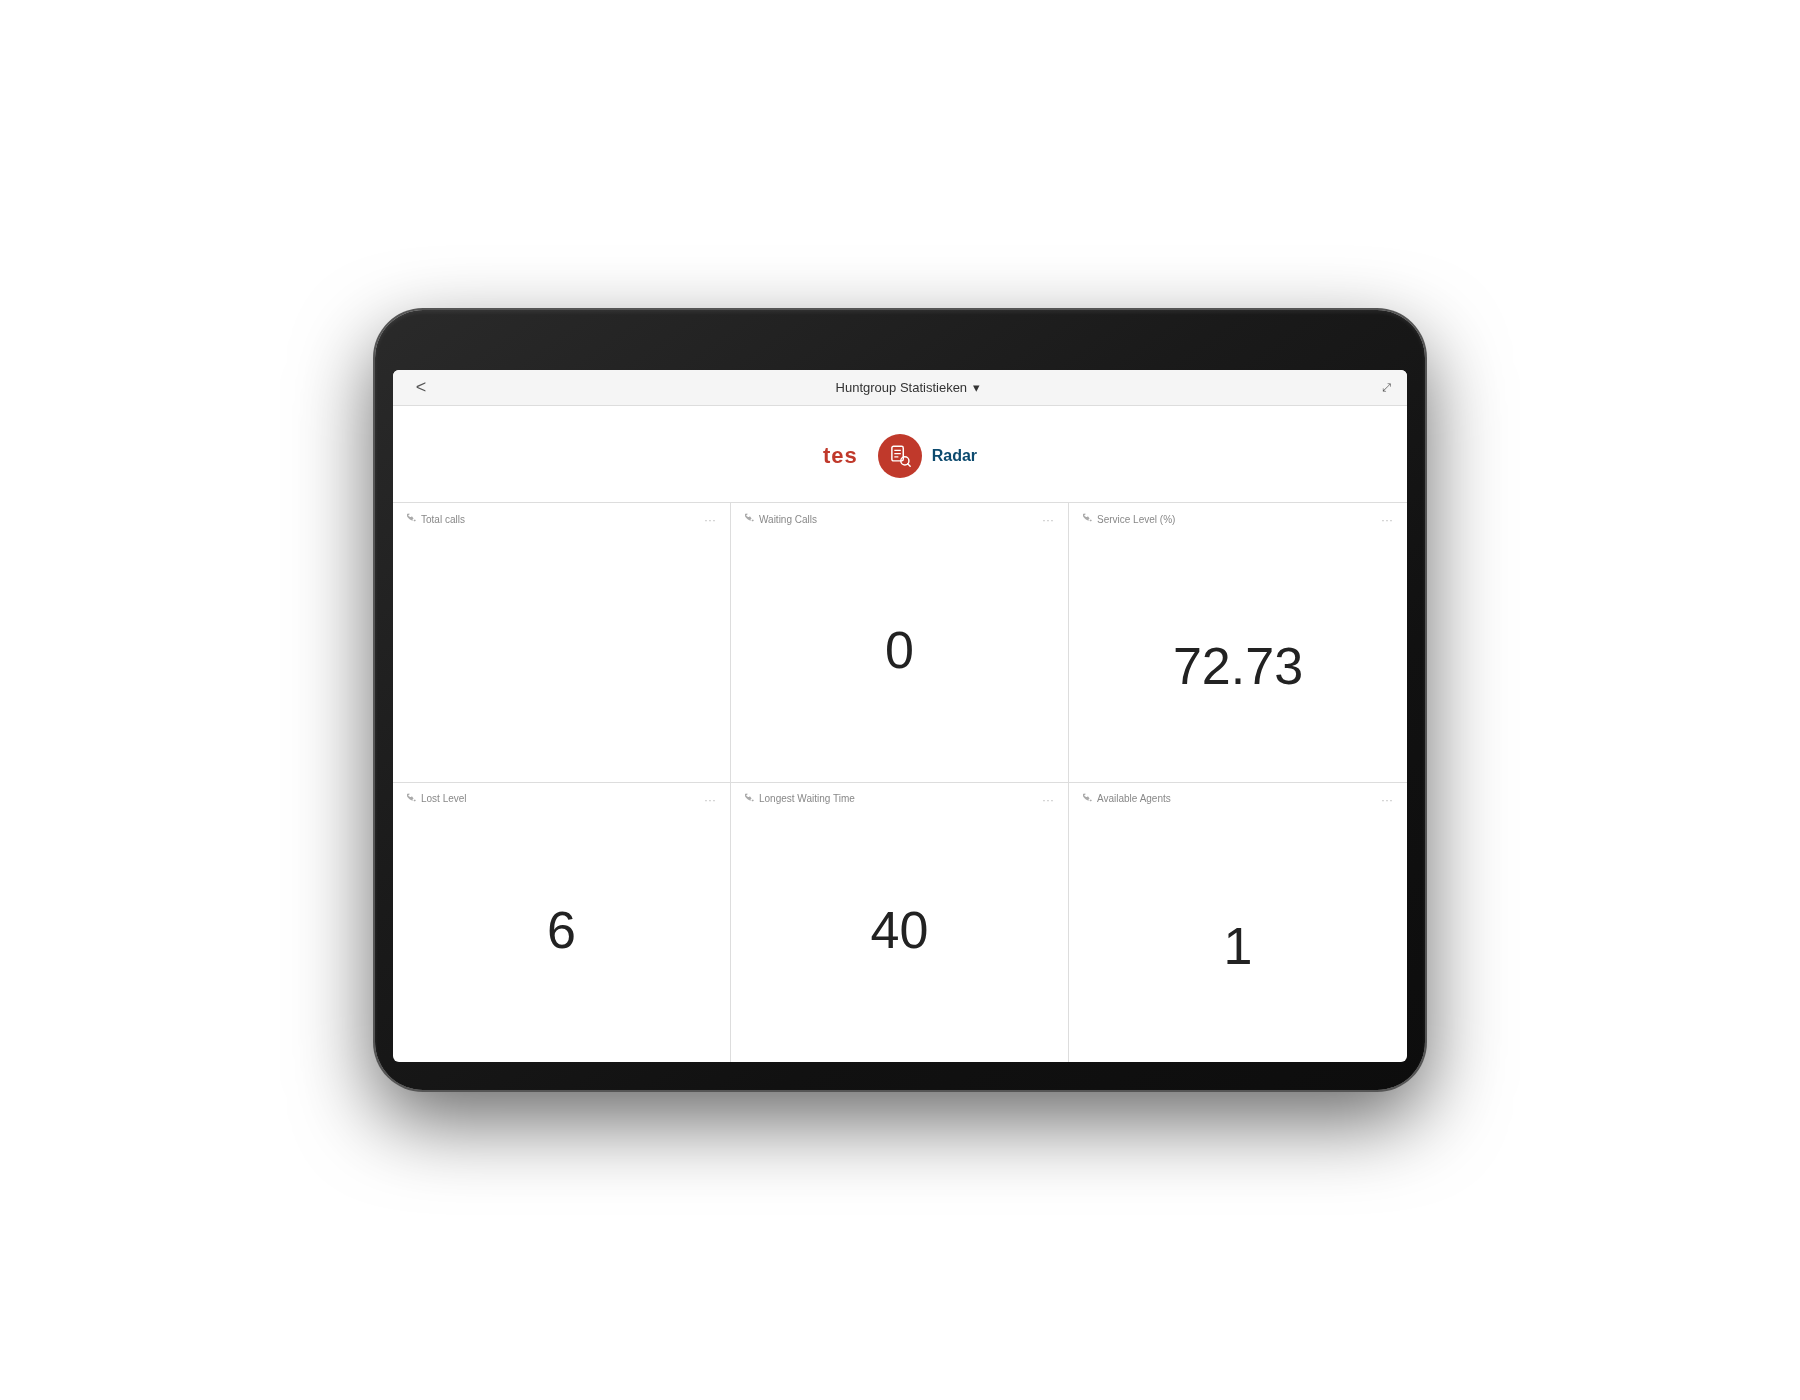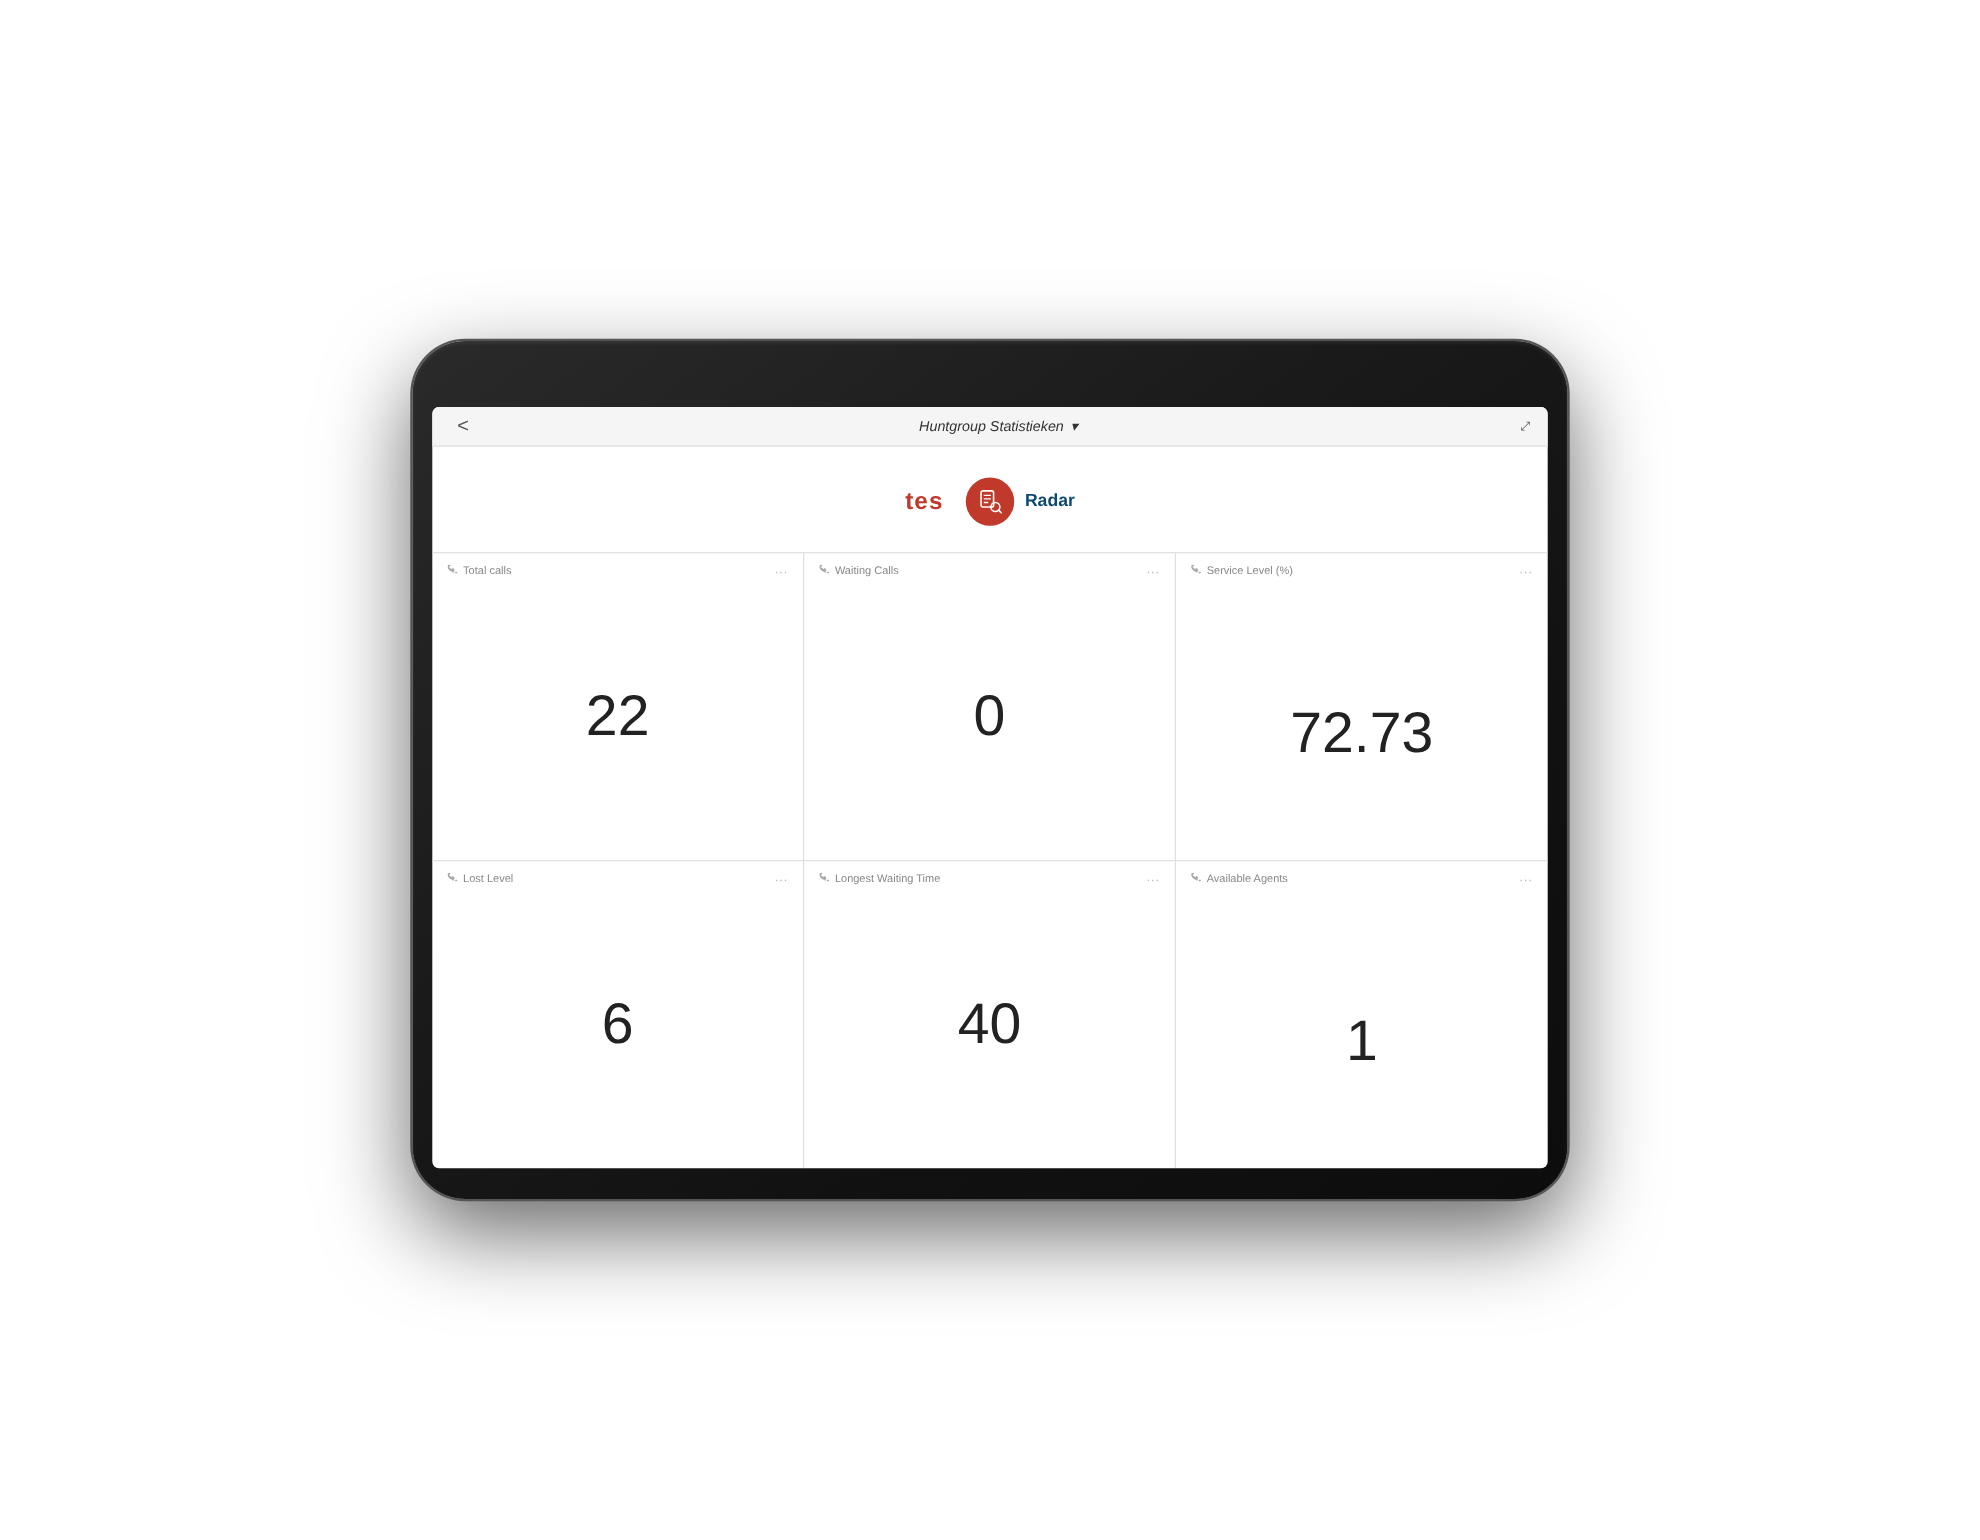--- a/index.html
+++ b/index.html
@@ -78,21 +78,20 @@
       text-align: center;
     }
 
     .nav-title {
       display: flex;
       align-items: center;
       gap: 6px;
       font-size: 13px;
       color: #333;
       font-weight: 500;
-      font-style: italic;
     }
 
     .nav-expand {
       font-size: 11px;
       color: #555;
       cursor: pointer;
     }
 
     
     .logo-section {
@@ -240,21 +239,20 @@
       <div class="stat-cell">
       <div class="stat-label-row">
         <span class="stat-icon">
           <svg width="10" height="10" viewBox="0 0 12 12" fill="none" xmlns="http://www.w3.org/2000/svg">
             <path d="M10.5 8.5c0 .2-.04.4-.13.6s-.2.38-.35.52c-.25.27-.53.4-.83.4-.1 0-.2-.01-.3-.04-.1-.03-.2-.07-.3-.13L7.1 8.7c-.13-.07-.24-.17-.32-.29-.08-.12-.12-.25-.12-.38 0-.16.05-.32.14-.46.09-.14.22-.28.38-.4l.5-.4c.08-.06.12-.14.12-.23 0-.06-.02-.12-.05-.18L6.1 4.14c-.06-.13-.15-.2-.25-.2-.09 0-.17.04-.24.11l-.4.4c-.14.14-.3.26-.47.34-.17.08-.34.12-.51.12-.2 0-.38-.05-.54-.14L1.9 3.47C1.7 3.36 1.6 3.22 1.6 3.05c0-.1.04-.2.11-.29.07-.09.17-.17.28-.25l.5-.38c.15-.12.28-.25.37-.4.09-.15.14-.31.14-.47 0-.13-.04-.26-.12-.38-.08-.12-.19-.22-.33-.3L1.22.88C1.1.81.98.78.87.78.57.78.3.9.05 1.18-.1 1.32-.2 1.5-.28 1.7-.37 1.9-.41 2.1-.41 2.3c0 .55.15 1.13.45 1.73.3.6.72 1.2 1.27 1.78.55.58 1.16 1.12 1.82 1.6.66.48 1.35.87 2.06 1.17.71.3 1.4.45 2.07.45.2 0 .4-.04.6-.12.2-.08.38-.18.53-.3.14-.12.25-.26.33-.41.08-.15.12-.3.12-.45z" fill="#aaa"></path>
           </svg>
         </span>
         <span class="stat-label">Total calls</span>
       </div>
       <span class="stat-more">···</span>
-      <div class="stat-value">22</div>
     </div>
           <div class="stat-cell">
       <div class="stat-label-row">
         <span class="stat-icon">
           <svg width="10" height="10" viewBox="0 0 12 12" fill="none" xmlns="http://www.w3.org/2000/svg">
             <path d="M10.5 8.5c0 .2-.04.4-.13.6s-.2.38-.35.52c-.25.27-.53.4-.83.4-.1 0-.2-.01-.3-.04-.1-.03-.2-.07-.3-.13L7.1 8.7c-.13-.07-.24-.17-.32-.29-.08-.12-.12-.25-.12-.38 0-.16.05-.32.14-.46.09-.14.22-.28.38-.4l.5-.4c.08-.06.12-.14.12-.23 0-.06-.02-.12-.05-.18L6.1 4.14c-.06-.13-.15-.2-.25-.2-.09 0-.17.04-.24.11l-.4.4c-.14.14-.3.26-.47.34-.17.08-.34.12-.51.12-.2 0-.38-.05-.54-.14L1.9 3.47C1.7 3.36 1.6 3.22 1.6 3.05c0-.1.04-.2.11-.29.07-.09.17-.17.28-.25l.5-.38c.15-.12.28-.25.37-.4.09-.15.14-.31.14-.47 0-.13-.04-.26-.12-.38-.08-.12-.19-.22-.33-.3L1.22.88C1.1.81.98.78.87.78.57.78.3.9.05 1.18-.1 1.32-.2 1.5-.28 1.7-.37 1.9-.41 2.1-.41 2.3c0 .55.15 1.13.45 1.73.3.6.72 1.2 1.27 1.78.55.58 1.16 1.12 1.82 1.6.66.48 1.35.87 2.06 1.17.71.3 1.4.45 2.07.45.2 0 .4-.04.6-.12.2-.08.38-.18.53-.3.14-.12.25-.26.33-.41.08-.15.12-.3.12-.45z" fill="#aaa"></path>
           </svg>
         </span>
         <span class="stat-label">Waiting Calls</span>
       </div>

